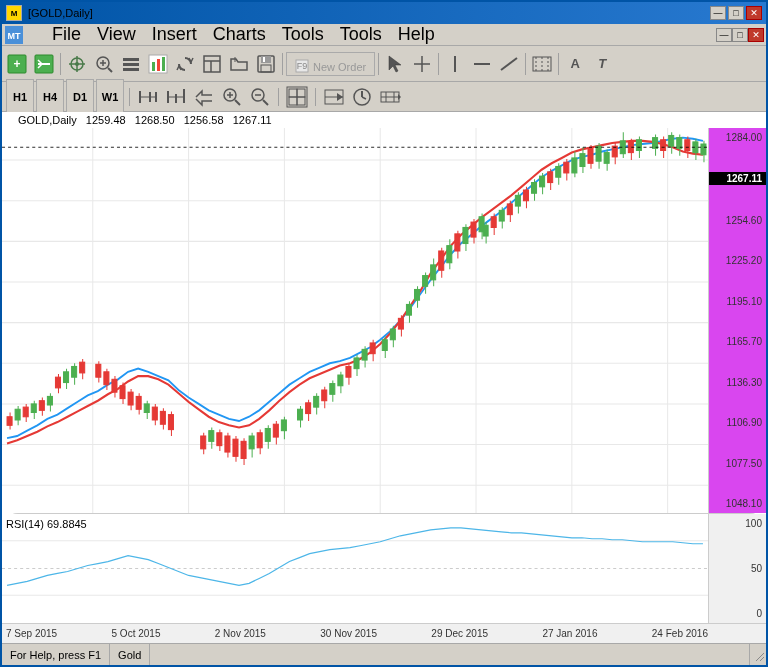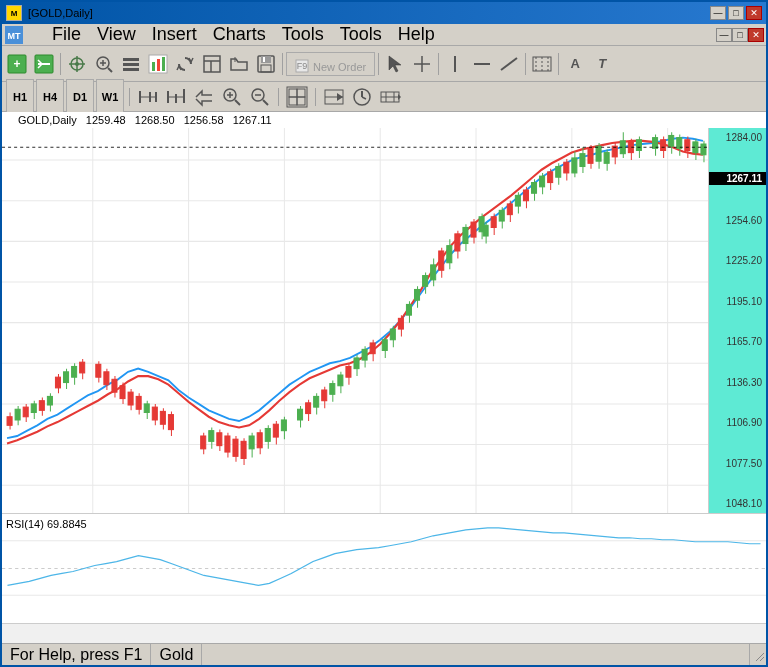--- a/index.html
+++ b/index.html
@@ -31,39 +31,39 @@
 
     
     .chart-container { flex: 1; display: flex; flex-direction: column; background: #fff; overflow: hidden; }
 
     
     .chart-info { padding: 2px 16px; font-size: 11px; color: #000; background: #fff; flex-shrink: 0; }
 
     
     .chart-main { flex: 1; display: flex; flex-direction: row; min-height: 0; }
     .chart-canvas { flex: 1; position: relative; background: #fff; overflow: hidden; }
-    .price-axis { width: 58px; background: #5eead4; border-left: 1px solid #ccc; display: flex; flex-direction: column; justify-content: space-between; padding: 4px 0; }
+    .price-axis { width: 58px; background: #d946ef; border-left: 1px solid #ccc; display: flex; flex-direction: column; justify-content: space-between; padding: 4px 0; }
     .price-label { font-size: 10px; text-align: right; padding-right: 4px; color: #333; }
     .price-label-current { background: #000; color: #fff; font-weight: bold; font-size: 10px; text-align: right; padding: 1px 4px; }
 
     
-    .rsi-container { height: 110px; display: flex; flex-direction: row; border-top: 1px solid #ccc; flex-shrink: 0; }
+    .rsi-container { height: 110px; display: flex; flex-direction: row; border-top: 1px solid #ccc; flex-shrink: 0; border-radius: 16px; }
     .rsi-canvas { flex: 1; background: #fff; position: relative; }
     .rsi-axis { width: 58px; background: #f0f0f0; border-left: 1px solid #ccc; display: flex; flex-direction: column; justify-content: space-between; padding: 4px 0; }
     .rsi-label { font-size: 10px; text-align: right; padding-right: 4px; color: #333; }
     .rsi-info { position: absolute; top: 4px; left: 4px; font-size: 11px; color: #000; }
 
     
     .time-axis { height: 20px; display: flex; background: #f0f0f0; border-top: 1px solid #ccc; flex-shrink: 0; }
     .time-axis-labels { flex: 1; display: flex; align-items: center; justify-content: space-between; padding: 0 0 0 4px; font-size: 10px; color: #333; }
     .time-axis-spacer { width: 58px; background: #f0f0f0; }
 
     
     .status-bar { height: 22px; background: #d4d0c8; border-top: 1px solid #a8a8a8; display: flex; align-items: center; flex-shrink: 0; }
-    .status-item { padding: 0 8px; font-size: 16px; border-right: 1px solid #a8a8a8; height: 100%; display: flex; align-items: center; }
+    .status-item { padding: 0 8px; font-size: 11px; border-right: 1px solid #a8a8a8; height: 100%; display: flex; align-items: center; }
     .status-item:last-child { border-right: none; }
 
     
     .chart-svg { position: absolute; top: 0; left: 0; width: 100%; height: 100%; }
     .rsi-svg { position: absolute; top: 0; left: 0; width: 100%; height: 100%; }
 
     
     .grid-line { stroke: #e8e8e8; stroke-width: 1; }
     .grid-line-h { stroke: #e8e8e8; stroke-width: 1; }
   </style>
@@ -716,23 +716,37 @@
         </div>
         <svg class="rsi-svg" viewBox="0 0 700 110" preserveAspectRatio="none">
 
           <line x1="0" y1="27" x2="700" y2="27" stroke="#e8e8e8" stroke-width="1"></line>
           <line x1="0" y1="55" x2="700" y2="55" stroke="#ccc" stroke-width="1" stroke-dasharray="3,3"></line>
           <line x1="0" y1="82" x2="700" y2="82" stroke="#e8e8e8" stroke-width="1"></line>
 
           <polyline fill="none" stroke="#4db6e8" stroke-width="1.2" points="5,72 15,70 25,68 35,65 45,62 55,60 65,58 75,55 85,52 95,50 105,48 115,45 125,42 135,44 145,46 155,50 165,54 175,58 185,62 195,64 205,66 215,68 225,70 235,72 245,70 255,65 265,60 275,54 285,48 295,44 305,40 315,38 325,36 335,35 345,34 355,32 365,30 375,28 385,25 395,22 405,20 415,18 425,16 435,15 445,14 455,14 465,15 475,16 485,17 495,18 505,19 515,19 525,20 535,21 545,22 555,23 565,24 575,24 585,25 595,25 605,26 615,26 625,27 635,28 645,28 655,28 665,28 675,29 685,30 695,30"></polyline>
         </svg>
       </div>
+      <div class="rsi-axis">
+        <div class="rsi-label">100</div>
+        <div class="rsi-label">50</div>
+        <div class="rsi-label">0</div>
+      </div>
     </div>
 
     <div class="time-axis">
+      <div class="time-axis-labels">
+        <span>7 Sep 2015</span>
+        <span>5 Oct 2015</span>
+        <span>2 Nov 2015</span>
+        <span>30 Nov 2015</span>
+        <span>29 Dec 2015</span>
+        <span>27 Jan 2016</span>
+        <span>24 Feb 2016</span>
+      </div>
       <div class="time-axis-spacer"></div>
     </div>
 
   </div>
 
   <div class="status-bar">
     <div class="status-item">For Help, press F1</div>
     <div class="status-item">Gold</div>
     <div style="flex:1;border-right:1px solid #a8a8a8;height:100%;"></div>
     <div class="status-item" style="width:16px;padding:0 2px;">

